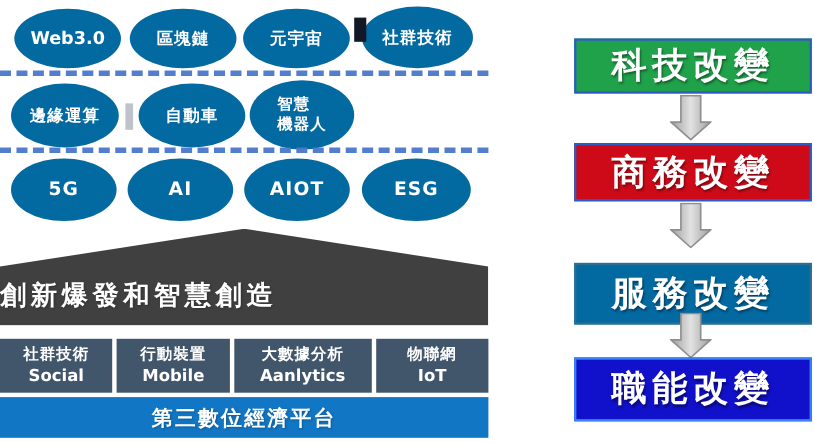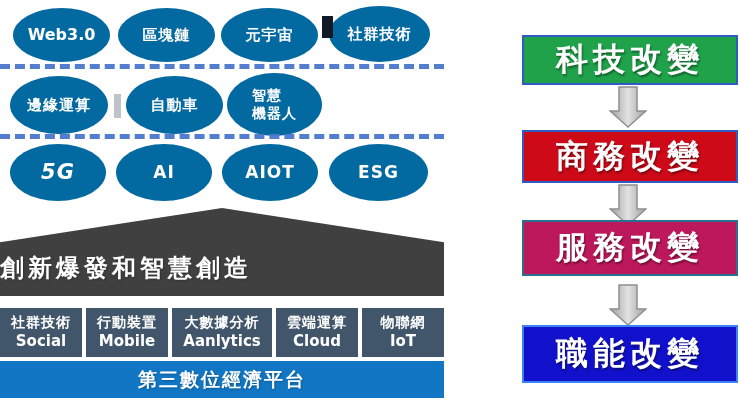--- a/index.html
+++ b/index.html
@@ -52,21 +52,21 @@
 
   
   .step{
     position:absolute;left:522px;width:216px;box-sizing:border-box;
     display:flex;align-items:center;justify-content:center;
     color:#ffffff;font-size:32px;font-weight:bold;letter-spacing:5px;
     text-shadow:1px 2px 2px rgba(0,0,0,.4);
   }
   .step1{top:35px;height:50px;background:#1fa24a;border:2px solid #2f5bc4;}
   .step2{top:130px;height:53px;background:#ce0a18;border:2px solid #2f5bc4;}
-  .step3{top:220px;height:56px;background:#be185d;border:2px solid #2b6e91;}
+  .step3{top:239px;height:56px;background:#0369a1;border:2px solid #2b6e91;}
   .step4{top:325px;height:58px;background:#1111cc;border:2px solid #3b82f6;}
   .flow-arrow{position:absolute;left:609px;width:38px;height:42px;}
   .arrow1{top:86px;}
   .arrow2{top:184px;}
   .arrow3{top:284px;}
 </style>
 </head>
 <body>
 
 <div class="canvas">
@@ -80,45 +80,41 @@
   <div class="dashed-line" style="top:64px;"></div>
 
   <div class="bubble" style="left:10px;top:76px;width:98px;height:58px;">邊緣運算</div>
   <div class="artifact-gray"></div>
   <div class="bubble" style="left:126px;top:76px;width:97px;height:58px;">自動車</div>
   <div class="bubble" style="left:227px;top:73px;width:95px;height:63px;font-size:14px;">智慧
 機器人</div>
 
   <div class="dashed-line" style="top:134px;"></div>
 
-  <div class="bubble" style="left:10px;top:144px;width:96px;height:57px;font-size:21px;font-style:italic;">5G</div>
+  <div class="bubble" style="left:10px;top:144px;width:96px;height:57px;font-size:17px;">5G</div>
   <div class="bubble" style="left:222px;top:144px;width:96px;height:57px;font-size:17px;">AIOT</div>
   <div class="bubble" style="left:116px;top:144px;width:96px;height:57px;font-size:17px;">AI</div>
   <div class="bubble" style="left:329px;top:144px;width:99px;height:57px;font-size:17px;">ESG</div>
 
   <div class="roof">
     <div class="roof-title">創新爆發和智慧創造</div>
   </div>
 
   <div class="columns">
     <div class="col">
       <span class="zh">社群技術</span>
       <span class="en">Social</span>
     </div>
     <div class="col">
       <span class="zh">行動裝置</span>
       <span class="en">Mobile</span>
     </div>
     <div class="col wide">
       <span class="zh">大數據分析</span>
       <span class="en">Aanlytics</span>
-    </div>
-    <div class="col">
-      <span class="zh">雲端運算</span>
-      <span class="en">Cloud</span>
     </div>
     <div class="col">
       <span class="zh">物聯網</span>
       <span class="en">IoT</span>
     </div>
   </div>
 
   <div class="platform-bar">第三數位經濟平台</div>
 
   <div class="step step1">科技改變</div>

